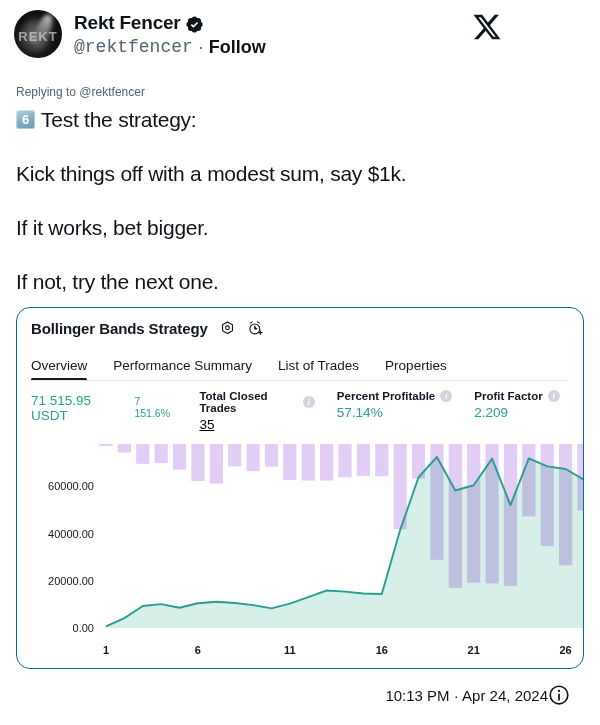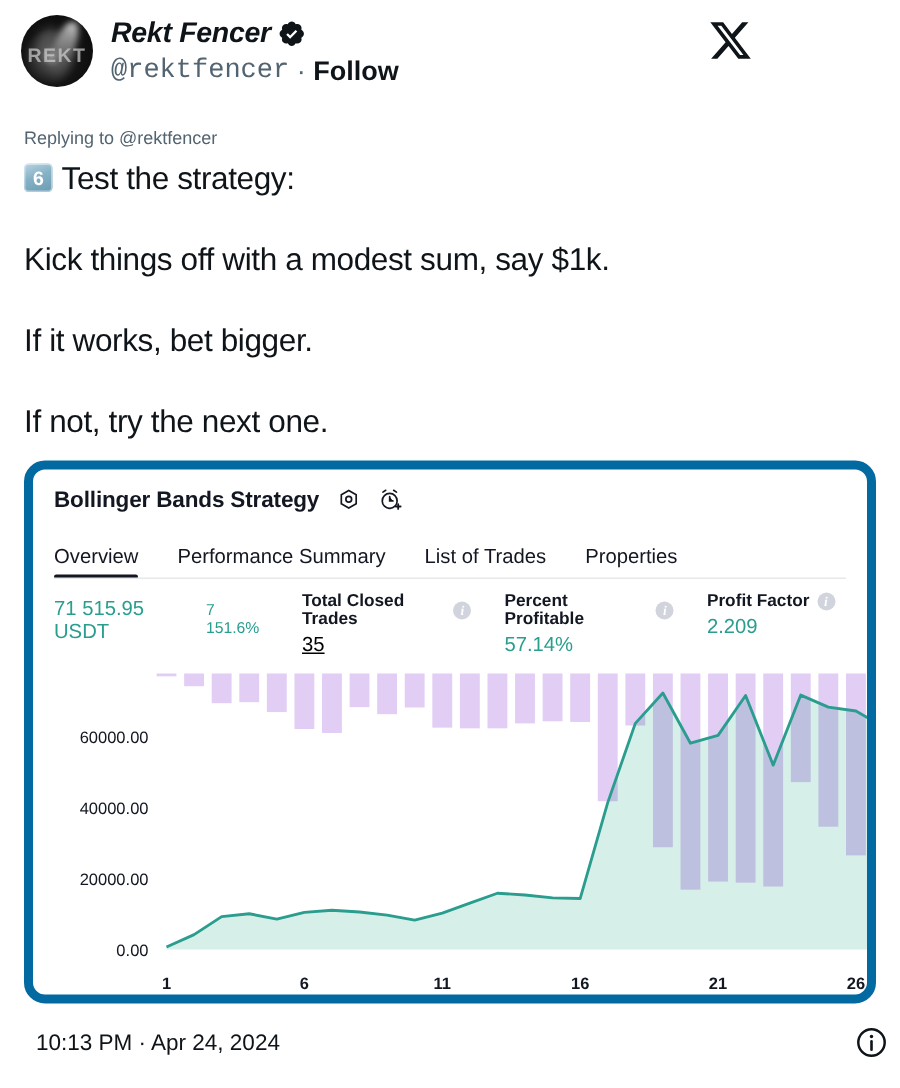--- a/index.html
+++ b/index.html
@@ -29,21 +29,21 @@
     background: linear-gradient(160deg, rgba(190,190,190,.35), rgba(0,0,0,0) 70%);
     filter: blur(3px); border-radius: 50%;
   }
   .avatar .av-text {
     position: absolute; left: 0; right: 0; top: 40%;
     text-align: center; font-size: 13px; font-weight: bold;
     letter-spacing: 1px; color: rgba(205,205,205,.72);
     font-family: "Liberation Sans", sans-serif;
   }
   .names { margin-left: 12px; padding-top: 1px; }
-  .row1 { display: flex; align-items: center; font-style: italic; }
+  .row1 { display: flex; align-items: flex-end; }
   .dispname { font-size: 19px; font-weight: bold; line-height: 23px; letter-spacing: -.2px; }
   .verified { width: 19px; height: 19px; margin-left: 4px; flex: 0 0 19px; }
   .row2 { display: flex; align-items: center; margin-top: 2px; }
   .handle { font-size: 18px; color: #536471; line-height: 22px; font-family: Liberation Mono, monospace; }
   .sep { font-size: 18px; color: #536471; margin: 0 5px; }
   .follow { font-size: 18px; font-weight: bold; color: #0f1419; line-height: 22px; }
   .xlogo { position: absolute; right: 14px; top: 12px; width: 30px; height: 30px; }
 
   
   .body { padding: 10px 16px 0 16px; }
@@ -57,21 +57,21 @@
     box-shadow: inset 0 0 0 1px rgba(255,255,255,.45);
   }
   .emoji-badge span {
     position: absolute; inset: 0; text-align: center; line-height: 19px;
     font-size: 13px; font-weight: bold; color: #ffffff;
   }
 
   
   .card {
     position: absolute; left: 16px; top: 307px; width: 568px; height: 362px;
-    border: 6px solid #0369a1; border-radius: 14px; background: #fff; overflow: hidden;
+    border: 1px solid #0369a1; border-radius: 14px; background: #fff; overflow: hidden;
   }
   .card-title-row { display: flex; align-items: center; padding: 12px 14px 0 14px; }
   .card-title { font-size: 15px; font-weight: bold; color: #131722; letter-spacing: -.1px; }
   .ic { margin-left: 11px; width: 17px; height: 17px; display: inline-block; }
 
   .tabs { display: flex; padding: 0 14px; margin-top: 21px; position: relative; }
   .tab { font-size: 13.5px; color: #131722; padding: 0 0 8px 0; margin-right: 26px; position: relative; }
   .tab.active { font-weight: normal; }
   .tab.active:after {
     content: ""; position: absolute; left: 0; right: 0; bottom: 0; height: 3px;
@@ -98,21 +98,21 @@
   .stat-val { margin-top: 3px; display: flex; align-items: baseline; }
   .val-main { font-size: 13.5px; color: #2a9d8f; }
   .val-main.dark { color: #000000; text-decoration: underline; }
   .val-sub { font-size: 10.5px; color: #2a9d8f; margin-left: 6px; }
 
   
   .plot-wrap { position: absolute; left: 0; top: 128px; width: 568px; height: 234px; }
   .plot-svg { display: block; }
 
   
-  .footer { position: absolute; left: 24px; top: 684px; width: 568px; display: flex; align-items: center; justify-content: space-between; }
+  .footer { position: absolute; left: 2px; top: 684px; width: 568px; display: flex; align-items: center; justify-content: flex-end; }
   .ts { font-size: 15px; color: #0f1419; }
   .info-circle { width: 22px; height: 22px; }
 </style>
 </head>
 <body>
 
 <div class="tweet">
 
   <div class="header">
     <div class="avatar">

